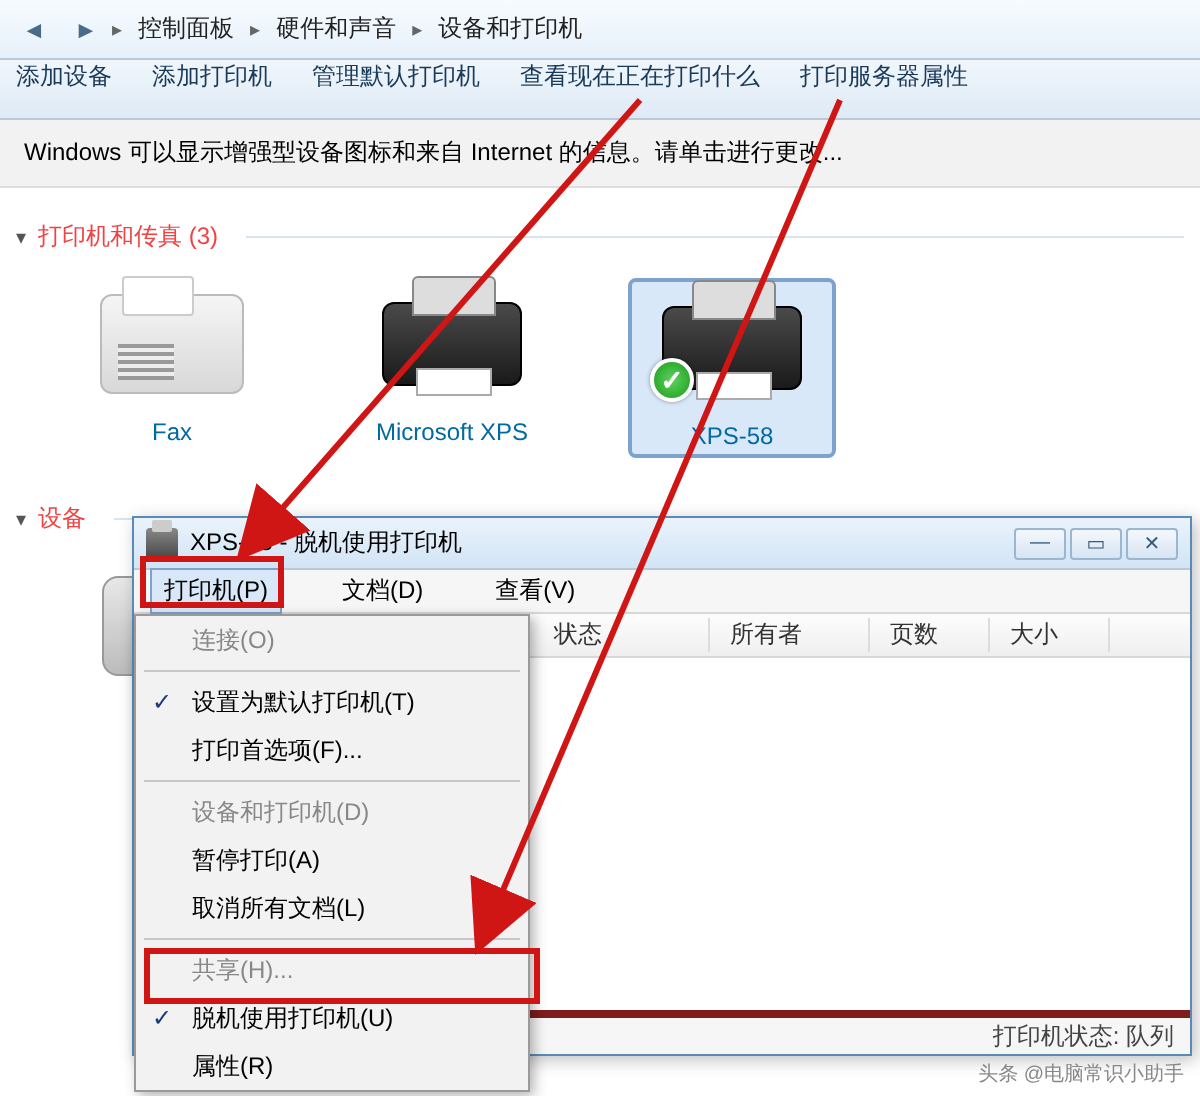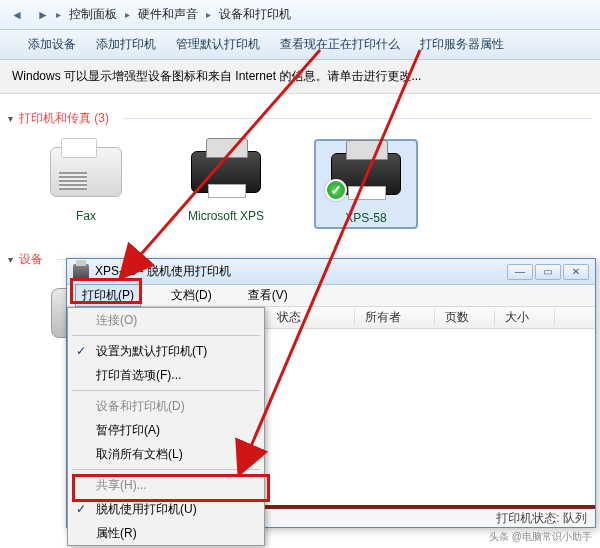--- a/index.html
+++ b/index.html
@@ -6,38 +6,38 @@
 body { width: 600px; height: 548px; background: #fff; overflow: hidden; position: relative; }
 
 
 .topbar { height: 30px; background: linear-gradient(#f7fbff, #e6f0fa); border-bottom: 1px solid #b8c9d8; display: flex; align-items: center; padding: 0 4px; }
 .topbar .nav-arrow { width: 26px; height: 22px; display: flex; align-items: center; justify-content: center; color: #4a6a8a; }
 .breadcrumb { display: flex; align-items: center; gap: 4px; color: #222; }
 .breadcrumb .sep { color: #666; font-size: 10px; }
 .breadcrumb .crumb { padding: 2px 4px; }
 
 
-.toolbar { height: 30px; background: linear-gradient(#f0f6fc, #dfeaf5); border-bottom: 1px solid #b8c9d8; display: flex; align-items: center; gap: 20px; padding: 0 28px; color: #1a3a5a; }
+.toolbar { height: 30px; background: linear-gradient(#f0f6fc, #dfeaf5); border-bottom: 1px solid #b8c9d8; display: flex; gap: 20px; padding: 0 8px; color: #1a3a5a; }
 .toolbar span { cursor: default; }
 
 
 .infobar { background: #f2f2f2; border-bottom: 1px solid #ddd; padding: 8px 12px; color: #000; }
 
 
 .content { padding: 12px 6px; }
 .group-header { display: flex; align-items: center; gap: 6px; color: #1a3a7a; padding: 4px 2px 8px 2px; }
 .group-header .tri { font-size: 10px; color: #555; }
 .group-header .title { color: #ef4444; }
 .group-header .line { flex: 1; height: 1px; background: #d8e4f0; margin-left: 8px; }
 
 .icons-row { display: flex; gap: 40px; padding: 6px 10px 6px 30px; }
 .dev { width: 100px; display: flex; flex-direction: column; align-items: center; gap: 6px; position: relative; }
 .dev.sel { outline: 2px solid #7da2ce; background: #d8e8f8; border-radius: 2px; padding: 2px; }
 .dev .ico { width: 74px; height: 62px; border-radius: 4px; position: relative; display: flex; align-items: center; justify-content: center; }
-.dev .label { color: #14532d; font-size: 12px; }
+.dev .label { color: #0369a1; font-size: 12px; }
 
 
 .ico-fax { background: linear-gradient(#f5f5f5, #d8d8d8); border: 1px solid #bbb; border-radius: 6px; width: 72px; height: 50px; position: relative; }
 .ico-fax::before { content: ""; position: absolute; top: -10px; left: 10px; width: 34px; height: 18px; background: #fff; border: 1px solid #ccc; border-radius: 2px; }
 .ico-fax::after { content: ""; position: absolute; bottom: 6px; left: 8px; width: 28px; height: 18px; background: repeating-linear-gradient(#999 0 2px, #eee 2px 4px); }
 
 
 .ico-printer { background: linear-gradient(#4a4a4a, #1a1a1a); width: 70px; height: 42px; border-radius: 6px; position: relative; border: 1px solid #000; }
 .ico-printer::before { content: ""; position: absolute; top: -14px; left: 14px; width: 40px; height: 18px; background: #ddd; border-radius: 3px 3px 0 0; border: 1px solid #888; }
 .ico-printer::after { content: ""; position: absolute; bottom: -6px; left: 16px; width: 36px; height: 12px; background: #fff; border: 1px solid #aaa; }

